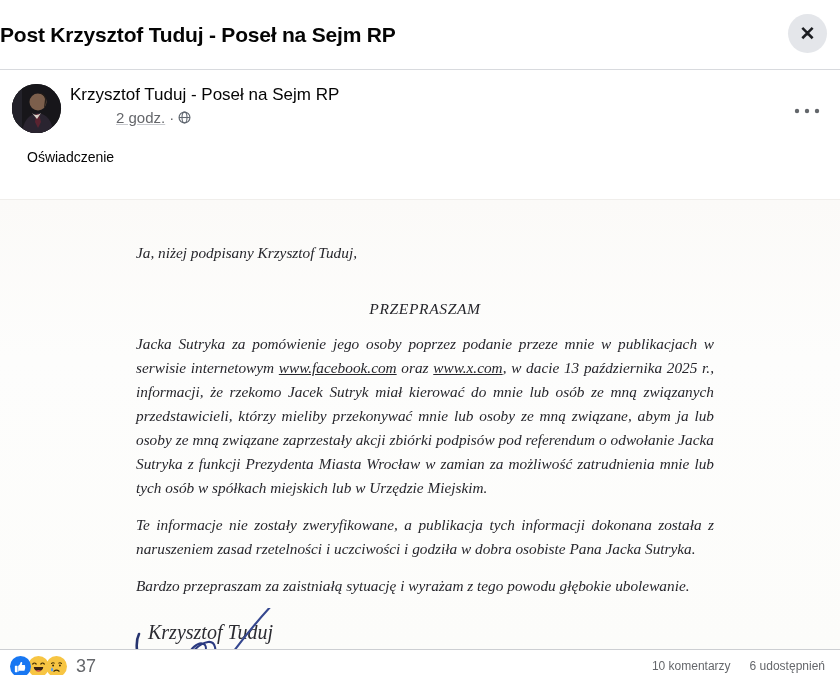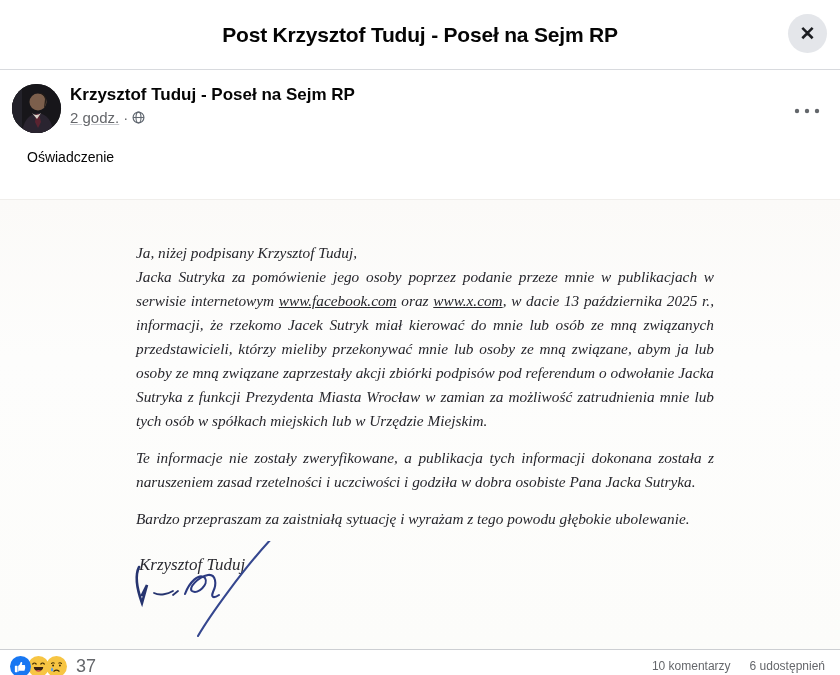--- a/index.html
+++ b/index.html
@@ -1,36 +1,36 @@
 <!DOCTYPE html>
 <html lang="pl"><head>
 <meta charset="utf-8">
 <style>
   * { margin:0; padding:0; box-sizing:border-box; }
   html,body { width:840px; height:675px; background:#fff; overflow:hidden;
     font-family:"Liberation Sans","DejaVu Sans",sans-serif; }
 
   
   .modal-header { position:relative; height:70px; border-bottom:1px solid #d8dade;
-    display:flex; align-items:center; justify-content:center; background:#fff; }
+    display:flex; align-items:center; background:#fff; }
   .modal-title { font-size:21px; font-weight:bold; color:#050505; letter-spacing:-.2px; }
   .close-btn { position:absolute; right:13px; top:14px; width:39px; height:39px;
     border:none; border-radius:50%; background:#e4e6ea; cursor:pointer;
     display:flex; align-items:center; justify-content:center; }
   .close-glyph { font-size:19px; color:#1b1d21; line-height:1; font-weight:bold; }
 
   
   .post-header { position:relative; display:flex; align-items:flex-start; padding:14px 16px 0 12px; }
   .avatar { width:49px; height:49px; border-radius:50%; overflow:hidden; flex:0 0 auto;
     background:#17161a; cursor:pointer; }
   .avatar svg { display:block; }
   .author-block { margin-left:9px; padding-top:1px; }
-  .author-name { font-size:17px; font-weight:bold; color:#050505; cursor:pointer; }
+  .author-name { font-size:17px; font-weight:normal; color:#050505; cursor:pointer; }
   .post-meta { display:flex; align-items:center; gap:4px; margin-top:4px;
-    color:#65676b; font-size:15px; }
+    color:#65676b; font-size:15px;margin-left:46px; }
   .timestamp { cursor:pointer; text-decoration:underline; text-decoration-color:#c7c9ce; }
   .meta-sep { color:#65676b; }
   .more-btn { position:absolute; right:16px; top:24px; border:none; background:none;
     cursor:pointer; padding:8px 4px; }
 
   
   .post-text { margin:13px 10px 0 27px; font-size:14px; color:#050505; line-height:23px; }
 
   
   .letter { position:relative; margin-top:30px; height:450px; overflow:hidden; cursor:pointer;
@@ -38,21 +38,21 @@
     border-top:1px solid #f0eeeb; }
   .letter-body { margin:0 126px 0 136px; padding-top:41px;
     font-family:"Liberation Serif","DejaVu Serif",serif; font-style:italic;
     color:#26262c; font-size:15.3px; line-height:24px; }
   .letter-heading { text-align:center; margin:32px 0 11px; font-weight:normal;
     font-size:15.6px; letter-spacing:.6px; }
   .letter-para { text-align:justify; margin-bottom:13px; }
   .letter-para.last { text-align:left; }
   .letter-link { text-decoration:underline; }
   .sig-block { position:relative; height:95px; margin-top:10px; }
-  .sig-name { position:absolute; left:3px; top:9px; font-size:17px; color:#2b2b31; }
+  .sig-name { position:absolute; left:12px; top:9px; font-size:20px; color:#2b2b31; }
   .sig-svg { position:absolute; left:-15px; top:-3px; }
 
   
   .engagement { height:34px; border-top:1px solid #cdcfd3; border-bottom:1px solid #cdcfd3;
     display:flex; align-items:center; justify-content:space-between; padding:0 15px 0 10px; }
   .reactions-summary { display:flex; align-items:center; cursor:pointer; }
   .reaction-icon { width:21px; height:21px; border-radius:50%; position:relative; }
   .reaction-icon + .reaction-icon { margin-left:-3px; }
   .reaction-icon svg { display:block; }
   .reaction-count { margin-left:9px; font-size:18px; color:#65676b; }
@@ -100,20 +100,21 @@
       <circle cx="23" cy="3" r="2.2" fill="#63676b"></circle>
     </svg>
   </button>
 </section>
 
 <div class="post-text">Oświadczenie</div>
 
 <figure class="letter">
   <div class="letter-body">
     <p class="letter-intro">Ja, niżej podpisany Krzysztof Tuduj,</p>
+    <p class="letter-heading">PRZEPRASZAM</p>
     <p class="letter-para"><span>Jacka Sutryka za pomówienie jego osoby poprzez podanie przeze mnie w publikacjach w serwisie internetowym </span><span class="letter-link">www.facebook.com</span><span> oraz </span><span class="letter-link">www.x.com</span><span>, w dacie 13 października 2025 r., informacji, że rzekomo Jacek Sutryk miał kierować do mnie lub osób ze mną związanych przedstawicieli, którzy mieliby przekonywać mnie lub osoby ze mną związane, abym ja lub osoby ze mną związane zaprzestały akcji zbiórki podpisów pod referendum o odwołanie Jacka Sutryka z funkcji Prezydenta Miasta Wrocław w zamian za możliwość zatrudnienia mnie lub tych osób w spółkach miejskich lub w Urzędzie Miejskim.</span></p>
     <p class="letter-para">Te informacje nie zostały zweryfikowane, a publikacja tych informacji dokonana została z naruszeniem zasad rzetelności i uczciwości i godziła w dobra osobiste Pana Jacka Sutryka.</p>
     <p class="letter-para last">Bardzo przepraszam za zaistniałą sytuację i wyrażam z tego powodu głębokie ubolewanie.</p>
     <div class="sig-block">
       <span class="sig-name">Krzysztof Tuduj</span>
       <svg class="sig-svg" width="190" height="105" viewBox="0 0 190 105">
         <path d="M18 26 C 14 34, 16 48, 21 62 L 26 44 L 21 54" fill="none" stroke="#26346f" stroke-width="2.6" stroke-linecap="round"></path>
         <path d="M33 52 C 39 55, 47 53, 52 50 M 52 54 L 57 50" fill="none" stroke="#26346f" stroke-width="1.8" stroke-linecap="round"></path>
         <path d="M64 53 C 68 42, 78 31, 84 37 C 88 43, 77 54, 71 50 C 67 47, 77 36, 87 34 C 95 33, 96 43, 92 51 C 90 56, 92 58, 98 54" fill="none" stroke="#2b3a80" stroke-width="2.1" stroke-linecap="round"></path>
         <path d="M77 95 C 88 76, 122 28, 152 -4" fill="none" stroke="#35478f" stroke-width="2.1" stroke-linecap="round"></path>

